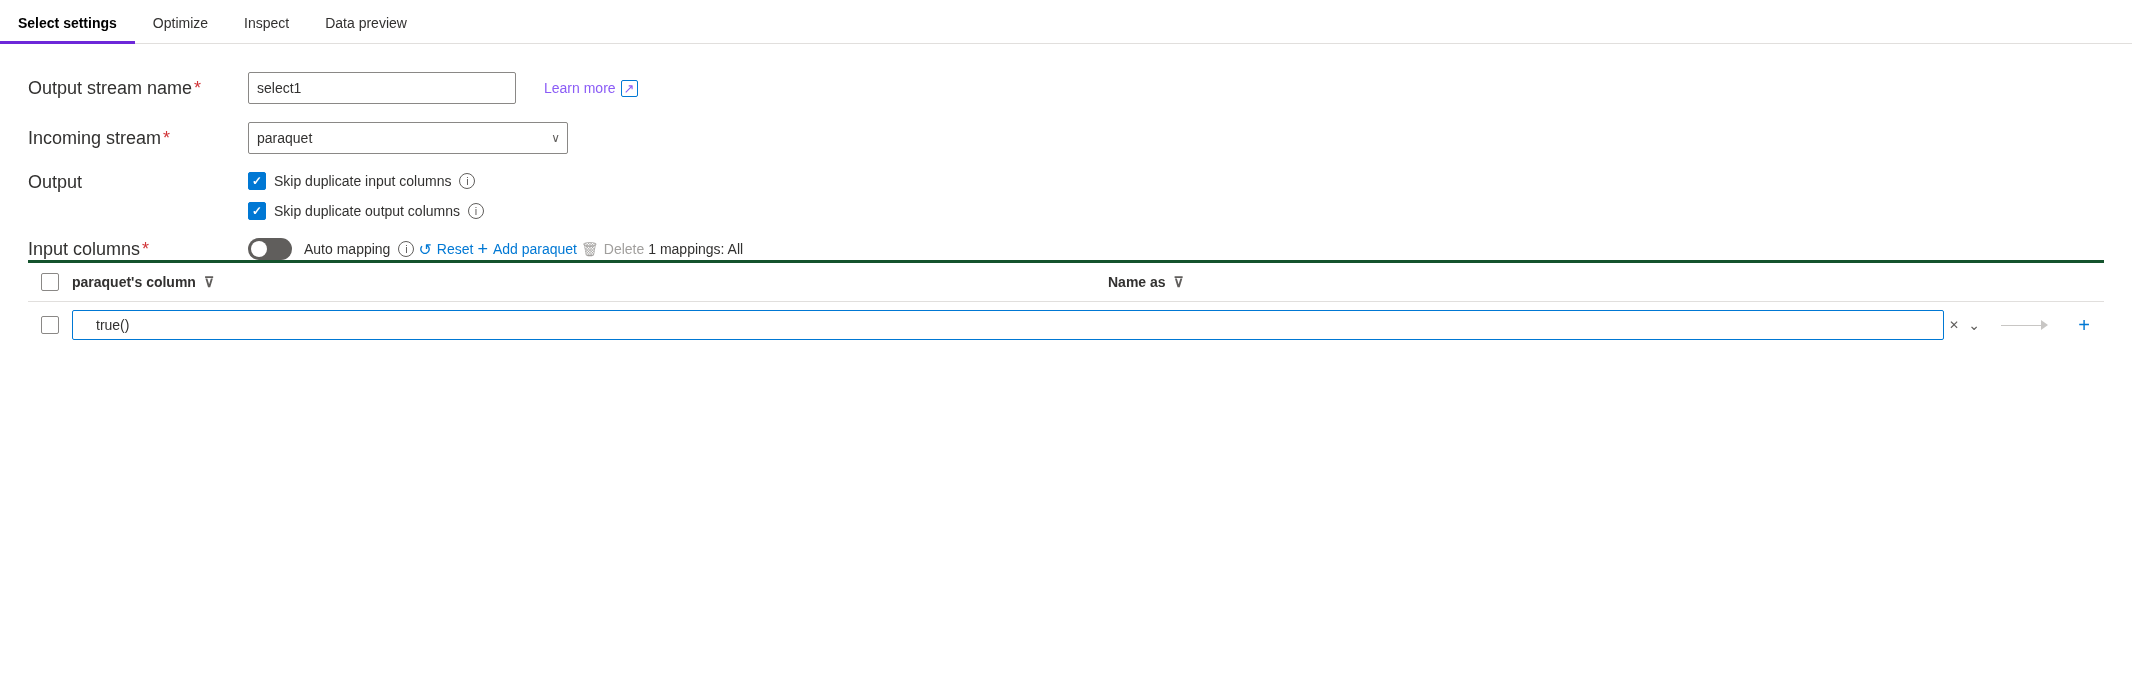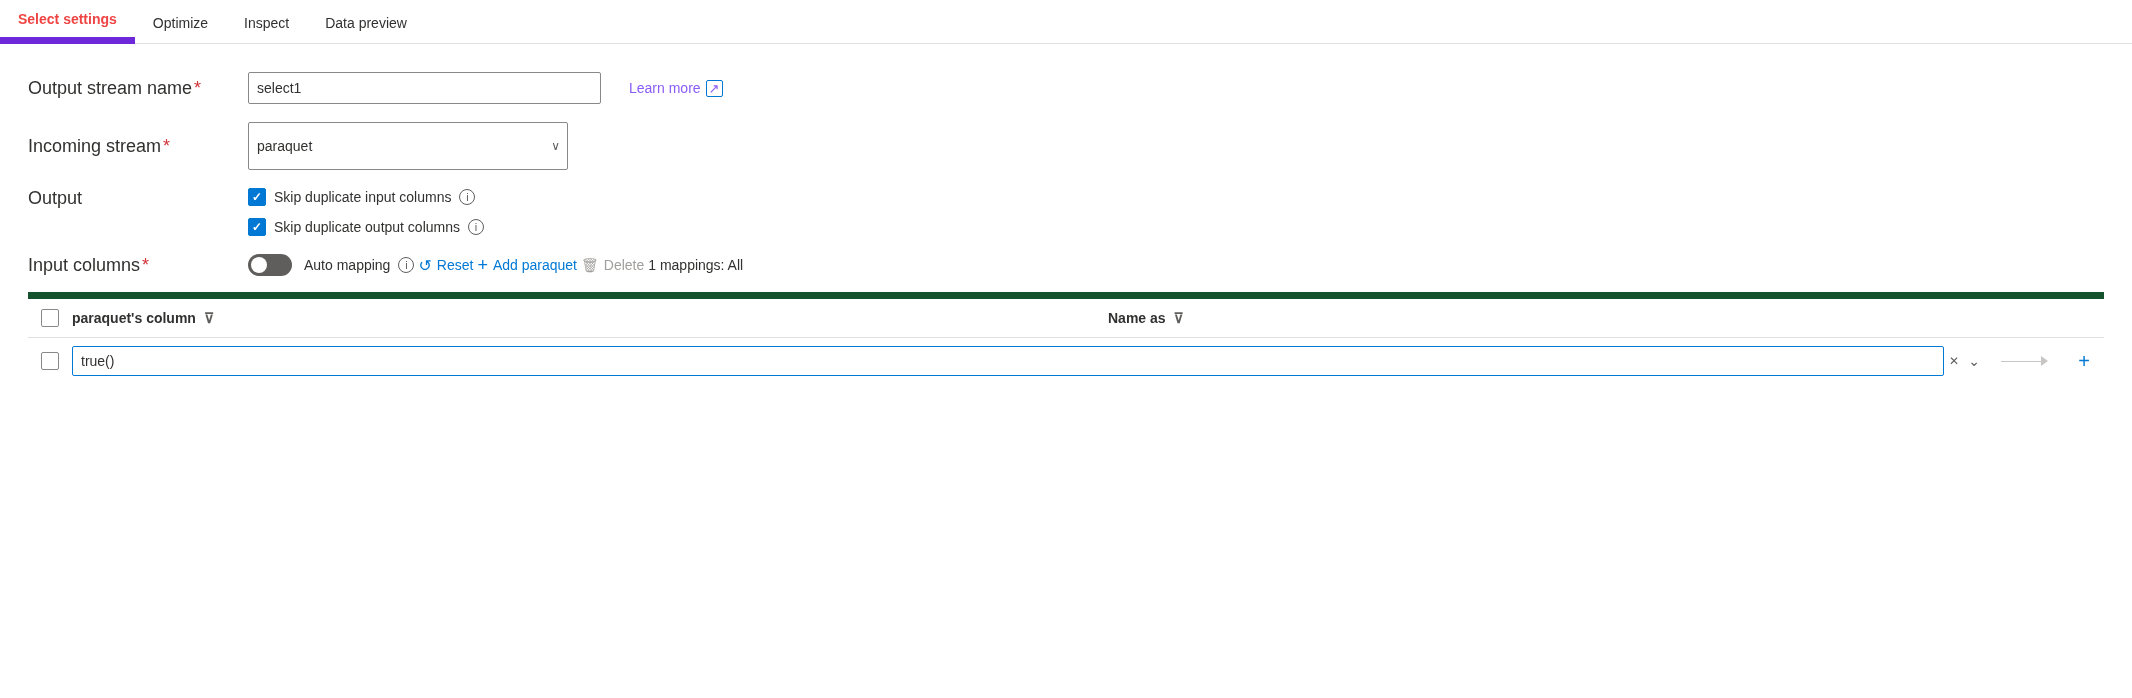--- a/index.html
+++ b/index.html
@@ -19,22 +19,22 @@
     .tab {
       padding: 10px 18px;
       cursor: pointer;
       font-size: 14px;
       color: #323130;
       border-bottom: 3px solid transparent;
       margin-bottom: -1px;
       white-space: nowrap;
     }
     .tab.active {
-      color: #ef4444;
-      border-bottom: 7px solid #6d28d9;
+      color: #000000;
+      border-bottom: 3px solid #6d28d9;
       font-weight: 600;
     }
     .content {
       padding: 28px 28px 20px 28px;
     }
     .form-row {
       display: flex;
       align-items: center;
       margin-bottom: 18px;
     }
@@ -42,21 +42,21 @@
       width: 220px;
       font-size: 18px;
       color: #323130;
       flex-shrink: 0;
     }
     .required {
       color: #d13438;
       margin-left: 2px;
     }
     .text-input {
-      width: 353px;
+      width: 268px;
       height: 32px;
       border: 1px solid #8a8886;
       border-radius: 2px;
       padding: 0 8px;
       font-size: 14px;
       color: #323130;
       outline: none;
     }
     .learn-more-link {
       margin-left: 28px;
@@ -67,21 +67,21 @@
       align-items: center;
       gap: 5px;
       cursor: pointer;
     }
     .select-wrapper {
       position: relative;
       width: 320px;
     }
     .select-wrapper select {
       width: 100%;
-      height: 48px;
+      height: 32px;
       border: 1px solid #8a8886;
       border-radius: 2px;
       padding: 0 8px;
       font-size: 14px;
       color: #323130;
       background: #fff;
       appearance: none;
       -webkit-appearance: none;
       cursor: pointer;
     }
@@ -196,22 +196,22 @@
     .action-btn.disabled {
       color: #a19f9d;
       cursor: default;
     }
     .mappings-count {
       margin-left: auto;
       font-size: 14px;
       color: #323130;
     }
     .table-section {
-      margin-top: 16px;
-      border-top: 7px solid #14532d;
+      margin-top: 0;
+      border-top: 3px solid #14532d;
     }
     .table-header {
       display: flex;
       align-items: center;
       padding: 10px 0 10px 0;
       border-bottom: 1px solid #e1dfdd;
     }
     .col-checkbox { width: 44px; display: flex; align-items: center; justify-content: center; }
     .col-source { flex: 1; display: flex; align-items: center; gap: 8px; font-weight: 600; color: #323130; }
     .col-name-as { flex: 1; display: flex; align-items: center; gap: 8px; font-weight: 600; color: #323130; }
@@ -219,21 +219,21 @@
       display: flex;
       align-items: center;
       padding: 8px 0;
       gap: 0;
     }
     .mapping-input {
       flex: 1;
       height: 30px;
       border: 1px solid #0078d4;
       border-radius: 2px;
-      padding: 0 8px;
+      padding: 0 23px;
       font-size: 14px;
       color: #323130;
       outline: none;
     }
     .mapping-input-wrapper {
       flex: 1;
       display: flex;
       align-items: center;
       position: relative;
     }

